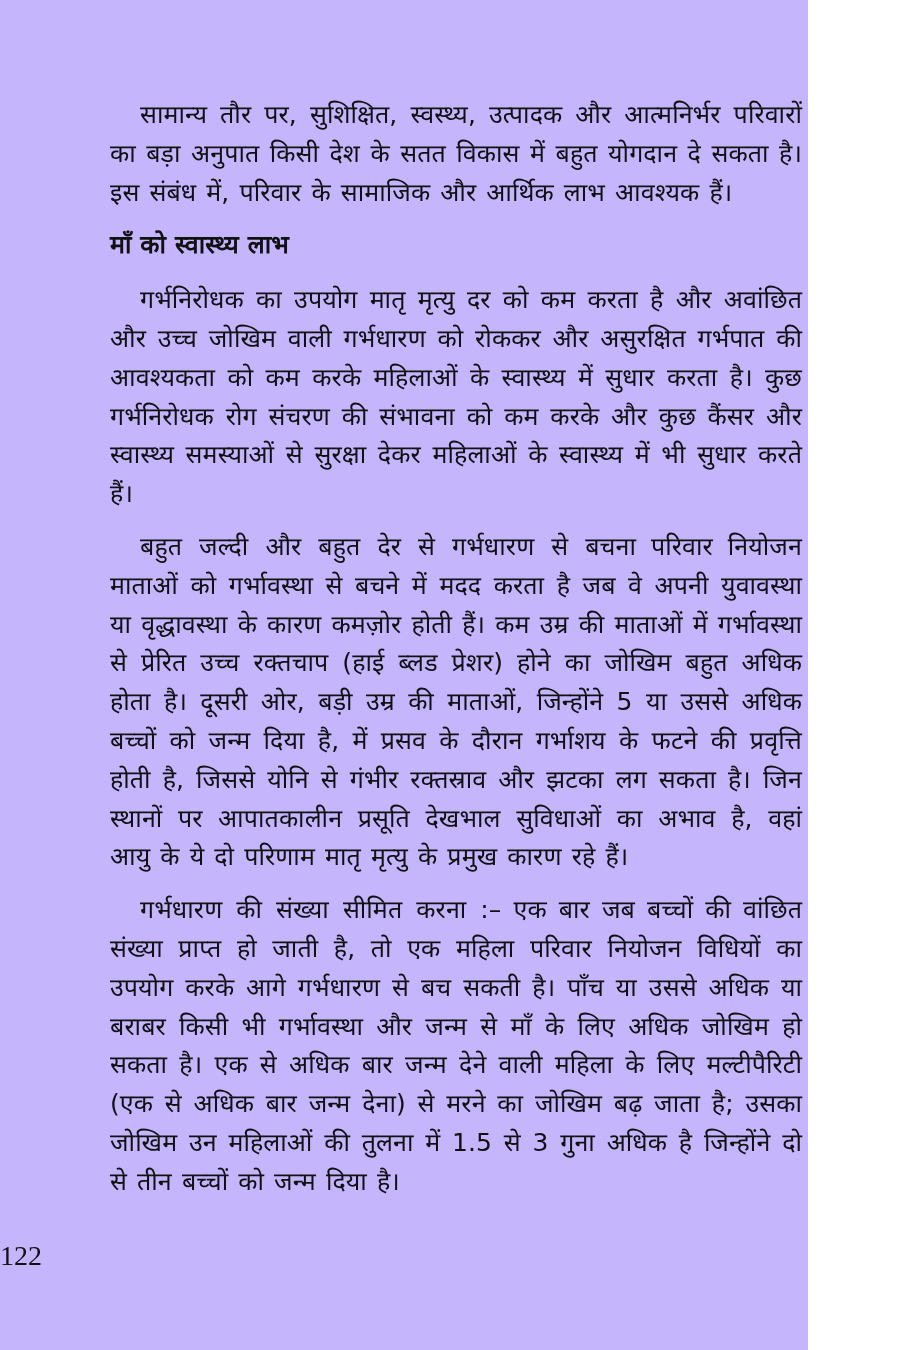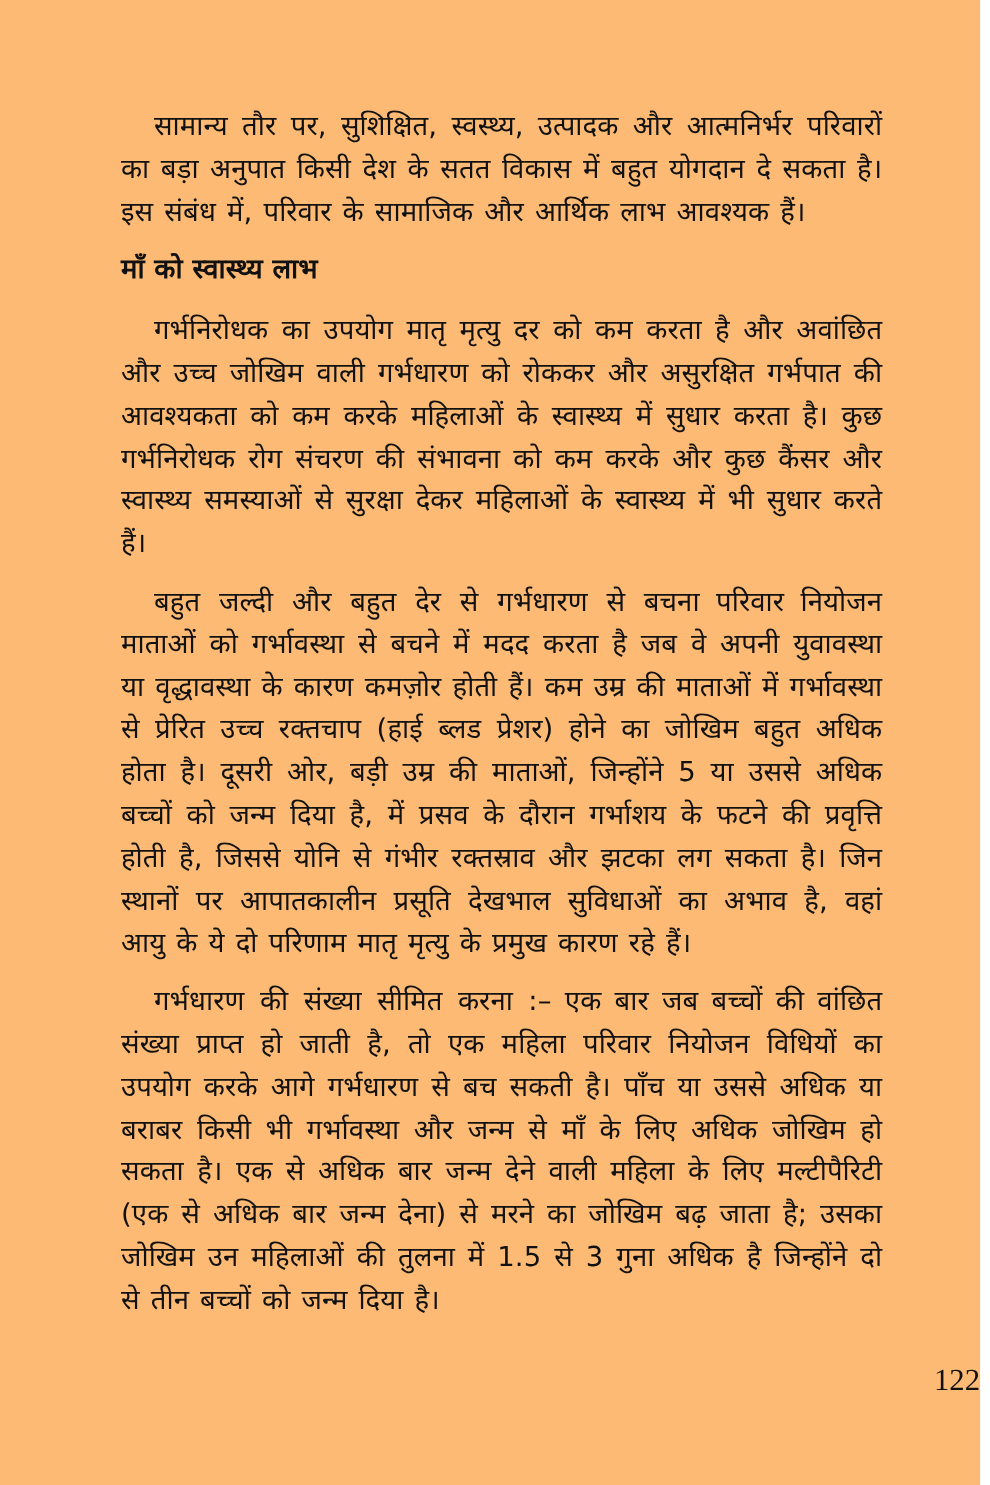--- a/index.html
+++ b/index.html
@@ -1,23 +1,23 @@
 <!DOCTYPE html>
 <html lang="hi"><head>
 <meta charset="utf-8">
 <style>
   * { margin: 0; padding: 0; box-sizing: border-box; }
   html, body {
     background: #ffffff;
   }
   .page {
     position: relative;
-    width: 891px;
+    width: 808px;
     height: 1350px;
-    background: #fdba74;
+    background: #c4b5fd;
     color: #111111;
     font-family: "DejaVu Sans", "Liberation Sans", sans-serif;
     overflow: hidden;
   }
   .content {
     position: absolute;
     top: 96px;
     left: 110px;
     width: 692px;
     font-size: 25px;
@@ -40,21 +40,21 @@
     text-indent: 0;
     text-align: left;
     margin-top: 5px;
     margin-bottom: 16px;
   }
   .page-number {
     position: absolute;
     top: 1240px;
     left: 0;
     width: 100%;
-    text-align: right;
+    text-align: left;
     font-family: "Liberation Serif", "DejaVu Serif", serif;
     font-size: 28px;
     color: #111111;
   }
 </style>
 </head>
 <body>
 
 <div class="page">
   <div class="content">

